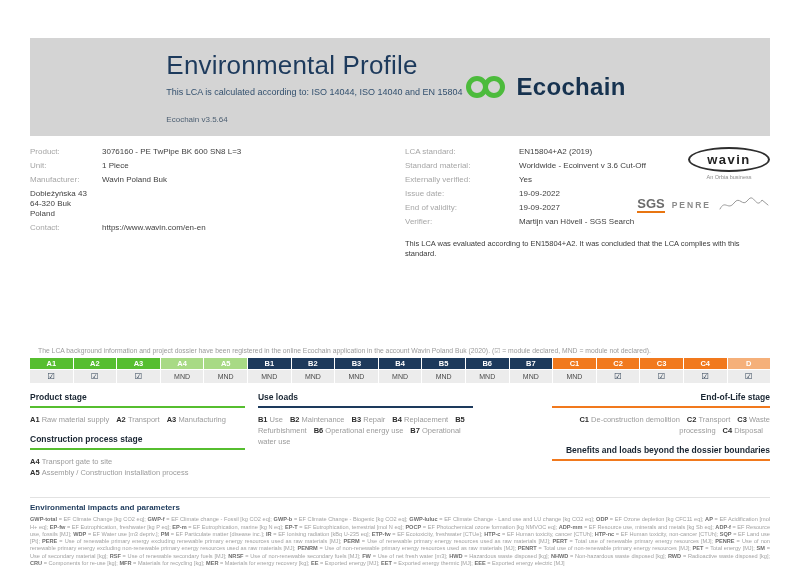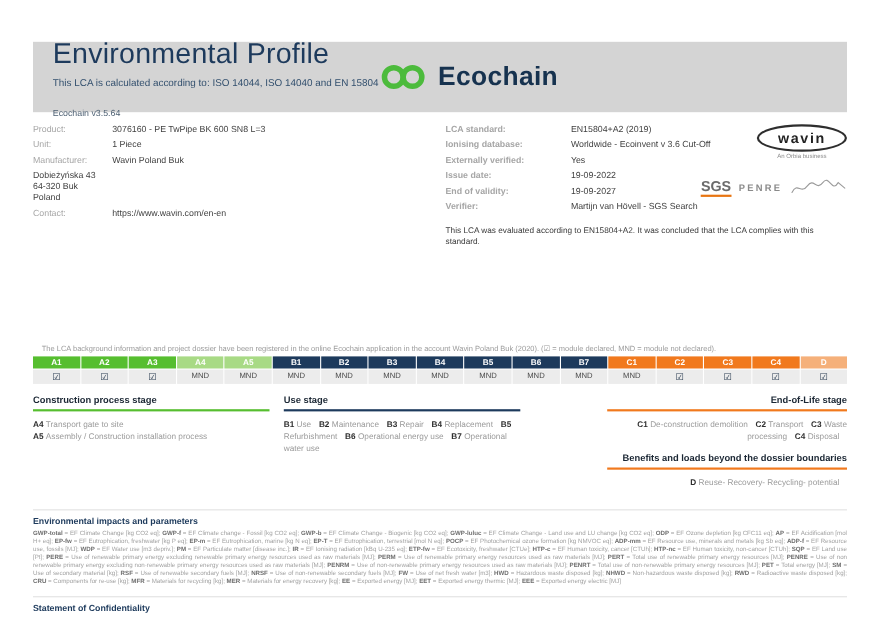--- a/index.html
+++ b/index.html
@@ -6,40 +6,40 @@
   html,body { background:#ffffff; }
   .page {
     position:relative; width:800px; height:566px; margin:0 auto;
     background:#ffffff; overflow:hidden;
     font-family:"Liberation Sans","DejaVu Sans",sans-serif;
     color:#3a3a3a;
   }
 
   
   .band {
-    margin:38px 30px 0 30px; height:64px; background:#d4d4d4;
-    display:flex; justify-content:flex-start; align-items:center;
+    margin:38px 30px 0 30px; height:98px; background:#d4d4d4;
+    display:flex; justify-content:center; align-items:center;
     padding:0 26px 0 18px;
   }
   .band-title { font-size:26px; font-weight:500; color:var(--navy,#1d3a5c); letter-spacing:.2px; }
   .band-sub   { font-size:9px;  color:#33506e; margin-top:6px; }
   .band-ver   { font-size:8px;  color:#4c5f72; margin-top:18px; }
   .band-logo  { display:flex; align-items:center; gap:8px; }
   .wordmark   { font-size:24px; font-weight:700; color:#16324f; letter-spacing:.3px; }
 
   
   .info { display:flex; margin:11px 30px 0 30px; }
   .info-left { width:375px; flex:none; }
   .info-right { flex:1; }
   .info-right-row { display:flex; }
   .lca-col { flex:1; }
   .irow { display:flex; margin-bottom:4px; line-height:1.25; }
   .ilabel { color:#a6a6a6; font-size:8px; flex:none; }
   .info-left  .ilabel { width:72px; }
-  .lca-col    .ilabel { width:114px;font-weight:bold; }
+  .lca-col    .ilabel { width:114px; }
   .ivalue { color:#3f3f3f; font-size:8px; }
   .note { font-size:7.5px; color:#3a3a3a; margin-top:8px; line-height:1.3; }
 
   
   .logos { width:118px; flex:none; display:flex; flex-direction:column; align-items:flex-end; }
   .wavin-oval {
     border:2px solid #2e2e2e; border-radius:50%; width:82px; height:25px;
     display:flex; align-items:center; justify-content:center;
   }
   .wavin-word { font-size:13px; font-weight:700; color:#222; letter-spacing:1.5px; }
@@ -142,21 +142,21 @@
         </div>
       </div>
     <div class="info-right">
       <div class="info-right-row">
         <div class="lca-col" id="lca-rows">
             <div class="irow">
               <span class="ilabel">LCA standard:</span>
               <span class="ivalue">EN15804+A2 (2019)</span>
             </div>
             <div class="irow">
-              <span class="ilabel">Ionising database:</span>
+              <span class="ilabel">Standard material:</span>
               <span class="ivalue">Worldwide - Ecoinvent v 3.6 Cut-Off</span>
             </div>
             <div class="irow">
               <span class="ilabel">Externally verified:</span>
               <span class="ivalue">Yes</span>
             </div>
             <div class="irow">
               <span class="ilabel">Issue date:</span>
               <span class="ivalue">19-09-2022</span>
             </div>
@@ -227,45 +227,49 @@
           <div class="stcell mnd">MND</div>
           <div class="stcell chk">☑</div>
           <div class="stcell chk">☑</div>
           <div class="stcell chk">☑</div>
           <div class="stcell chk">☑</div>
         </div>
     </div>
     <div class="legend">
       <div class="legend-col">
           <div class="lgroup">
+            <div class="ltitle">Product stage</div>
+            <div class="lrule green"></div>
+            <div class="litems"><span class="litem"><span class="licode">A1 </span><span class="lilabel">Raw material supply</span></span><span class="litem"><span class="licode">A2 </span><span class="lilabel">Transport</span></span><span class="litem"><span class="licode">A3 </span><span class="lilabel">Manufacturing</span></span></div>
+          </div>
+          <div class="lgroup">
             <div class="ltitle">Construction process stage</div>
             <div class="lrule green"></div>
             <div class="litems">
               <span class="litem block"><span class="licode">A4 </span><span class="lilabel">Transport gate to site</span></span>
               <span class="litem block"><span class="licode">A5 </span><span class="lilabel">Assembly / Construction installation process</span></span>
             </div>
           </div>
         </div>
       <div class="legend-col">
           <div class="lgroup">
-            <div class="ltitle">Use stage</div>
+            <div class="ltitle">Use loads</div>
             <div class="lrule navy"></div>
             <div class="litems"><span class="litem"><span class="licode">B1 </span><span class="lilabel">Use</span></span><span class="litem"><span class="licode">B2 </span><span class="lilabel">Maintenance</span></span><span class="litem"><span class="licode">B3 </span><span class="lilabel">Repair</span></span><span class="litem"><span class="licode">B4 </span><span class="lilabel">Replacement</span></span><span class="litem"><span class="licode">B5 </span><span class="lilabel">Refurbishment</span></span><span class="litem"><span class="licode">B6 </span><span class="lilabel">Operational energy use</span></span><span class="litem"><span class="licode">B7 </span><span class="lilabel">Operational water use</span></span></div>
           </div>
         </div>
       <div class="legend-col">
           <div class="lgroup">
             <div class="ltitle">End-of-Life stage</div>
             <div class="lrule orange"></div>
             <div class="litems"><span class="litem"><span class="licode">C1 </span><span class="lilabel">De-construction demolition</span></span><span class="litem"><span class="licode">C2 </span><span class="lilabel">Transport</span></span><span class="litem"><span class="licode">C3 </span><span class="lilabel">Waste processing</span></span><span class="litem"><span class="licode">C4 </span><span class="lilabel">Disposal</span></span></div>
           </div>
           <div class="lgroup">
             <div class="ltitle">Benefits and loads beyond the dossier boundaries</div>
             <div class="lrule orange"></div>
-            <div class="litems"><span class="litem"><span class="licode">D </span><span class="lilabel">Reuse- Recovery- Recycling- potential</span></span></div>
           </div>
         </div>
     </div>
   </div>
 
   <div class="impacts">
     <div class="sec-title">Environmental impacts and parameters</div>
     <div class="defs" id="defs"><span><b>GWP-total</b> = EF Climate Change [kg CO2 eq]; </span><span><b>GWP-f</b> = EF Climate change - Fossil [kg CO2 eq]; </span><span><b>GWP-b</b> = EF Climate Change - Biogenic [kg CO2 eq]; </span><span><b>GWP-luluc</b> = EF Climate Change - Land use and LU change [kg CO2 eq]; </span><span><b>ODP</b> = EF Ozone depletion [kg CFC11 eq]; </span><span><b>AP</b> = EF Acidification [mol H+ eq]; </span><span><b>EP-fw</b> = EF Eutrophication, freshwater [kg P eq]; </span><span><b>EP-m</b> = EF Eutrophication, marine [kg N eq]; </span><span><b>EP-T</b> = EF Eutrophication, terrestrial [mol N eq]; </span><span><b>POCP</b> = EF Photochemical ozone formation [kg NMVOC eq]; </span><span><b>ADP-mm</b> = EF Resource use, minerals and metals [kg Sb eq]; </span><span><b>ADP-f</b> = EF Resource use, fossils [MJ]; </span><span><b>WDP</b> = EF Water use [m3 depriv.]; </span><span><b>PM</b> = EF Particulate matter [disease inc.]; </span><span><b>IR</b> = EF Ionising radiation [kBq U-235 eq]; </span><span><b>ETP-fw</b> = EF Ecotoxicity, freshwater [CTUe]; </span><span><b>HTP-c</b> = EF Human toxicity, cancer [CTUh]; </span><span><b>HTP-nc</b> = EF Human toxicity, non-cancer [CTUh]; </span><span><b>SQP</b> = EF Land use [Pt]; </span><span><b>PERE</b> = Use of renewable primary energy excluding renewable primary energy resources used as raw materials [MJ]; </span><span><b>PERM</b> = Use of renewable primary energy resources used as raw materials [MJ]; </span><span><b>PERT</b> = Total use of renewable primary energy resources [MJ]; </span><span><b>PENRE</b> = Use of non renewable primary energy excluding non-renewable primary energy resources used as raw materials [MJ]; </span><span><b>PENRM</b> = Use of non-renewable primary energy resources used as raw materials [MJ]; </span><span><b>PENRT</b> = Total use of non-renewable primary energy resources [MJ]; </span><span><b>PET</b> = Total energy [MJ]; </span><span><b>SM</b> = Use of secondary material [kg]; </span><span><b>RSF</b> = Use of renewable secondary fuels [MJ]; </span><span><b>NRSF</b> = Use of non-renewable secondary fuels [MJ]; </span><span><b>FW</b> = Use of net fresh water [m3]; </span><span><b>HWD</b> = Hazardous waste disposed [kg]; </span><span><b>NHWD</b> = Non-hazardous waste disposed [kg]; </span><span><b>RWD</b> = Radioactive waste disposed [kg]; </span><span><b>CRU</b> = Components for re-use [kg]; </span><span><b>MFR</b> = Materials for recycling [kg]; </span><span><b>MER</b> = Materials for energy recovery [kg]; </span><span><b>EE</b> = Exported energy [MJ]; </span><span><b>EET</b> = Exported energy thermic [MJ]; </span><span><b>EEE</b> = Exported energy electric [MJ]</span></div>
   </div>
 

